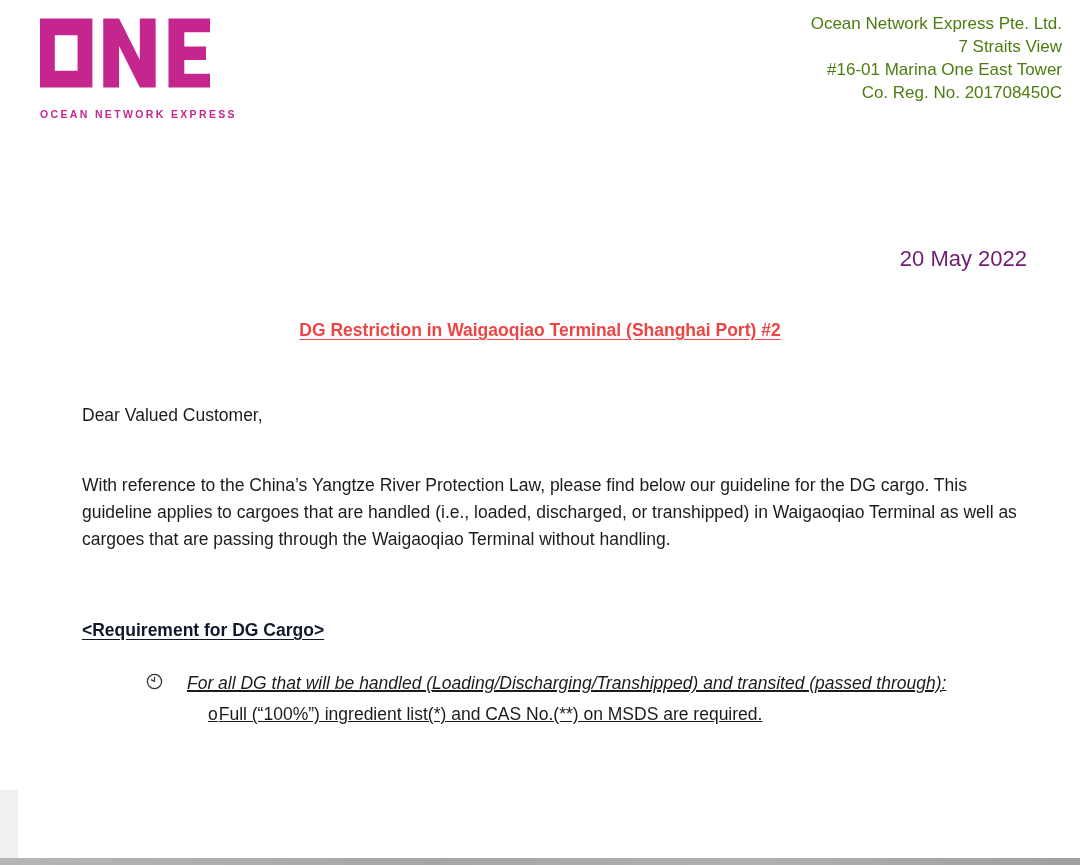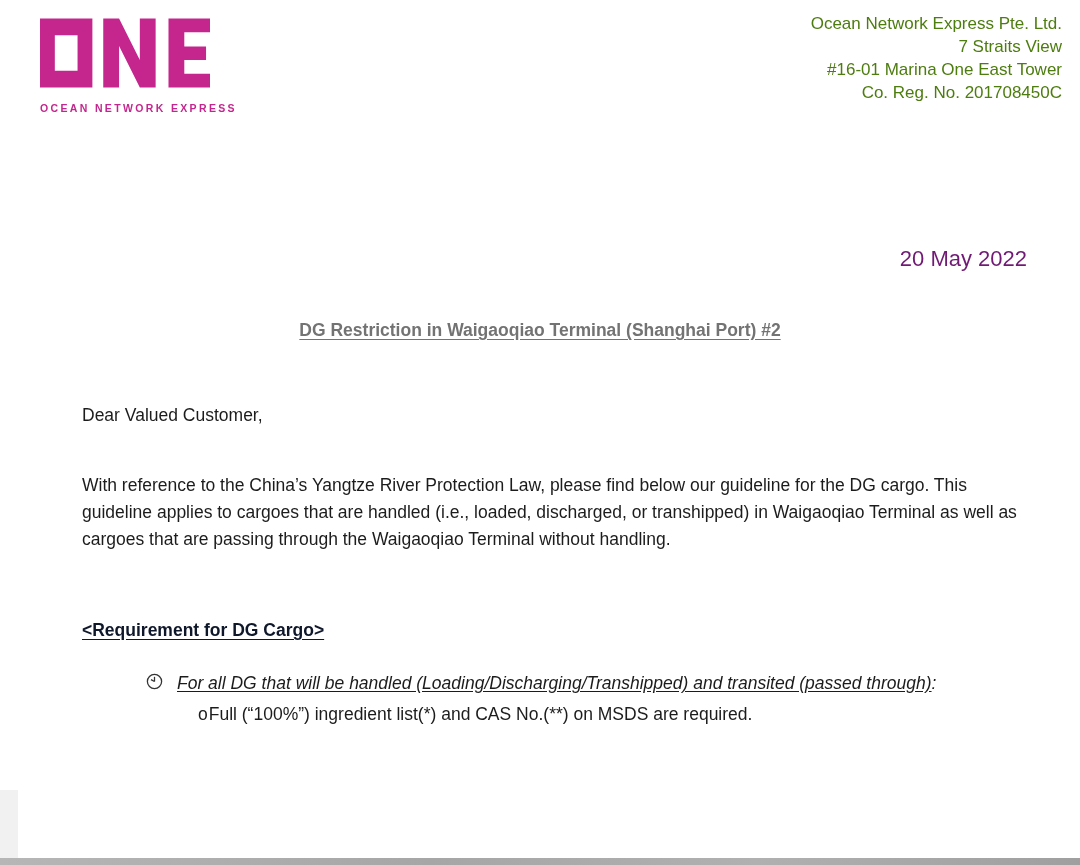--- a/index.html
+++ b/index.html
@@ -10,21 +10,21 @@
     background:#ffffff;
     font-family:"Liberation Sans", sans-serif;
     color:#1c1c1c;
     overflow:hidden;
   }
 
   
   .logo-block { position:absolute; left:40px; top:18px; width:180px; }
   .logo-glyphs { width:170px; height:70px; display:block; }
   .logo-wordmark {
-    margin-top:14px;
+    margin-top:20px;
     font-size:10.5px; font-weight:bold;
     letter-spacing:2.35px;
     color:#c4268e;
     white-space:nowrap;
   }
 
   
   .letterhead {
     position:absolute; right:18px; top:12px;
     text-align:right;
@@ -36,21 +36,21 @@
     position:absolute; right:53px; top:246px;
     font-size:22px; color:#701a75;
   }
 
   .letter-title {
     position:absolute; left:0; right:0; top:320px;
     text-align:center;
     font-size:17.5px; font-weight:bold;
     text-decoration:underline;
     text-underline-offset:3px;
-    color:#737373;
+    color:#ef4444;
   }
 
   .salutation {
     position:absolute; left:82px; top:405px;
     font-size:17.5px;
   }
 
   .intro-paragraph {
     position:absolute; left:82px; top:472px;
     width:942px;
@@ -65,21 +65,21 @@
     text-underline-offset:3px;
     color:#0f172a;
   }
 
   .requirement-item {
     position:absolute; left:146px; top:669px;
     display:flex; align-items:flex-start;
     width:840px;
   }
   .clock-icon { flex:0 0 auto; width:17px; height:17px; margin-top:4px; }
-  .requirement-body { margin-left:14px; font-size:17.5px; line-height:28px; width:800px; }
+  .requirement-body { margin-left:24px; font-size:17.5px; line-height:28px; width:800px;text-decoration:underline; }
   .requirement-text { font-style:italic; text-decoration:underline; text-underline-offset:2px; }
   .requirement-suffix { font-style:italic; }
   .sub-item { margin-left:21px; margin-top:6px; font-size:17.5px; line-height:23px; }
   .sub-marker { margin-right:1px; }
 
   .footnote-1 {
     position:absolute; left:146px; top:768px;
     width:856px;
     font-size:17.5px; line-height:26px;
     font-style:italic;

